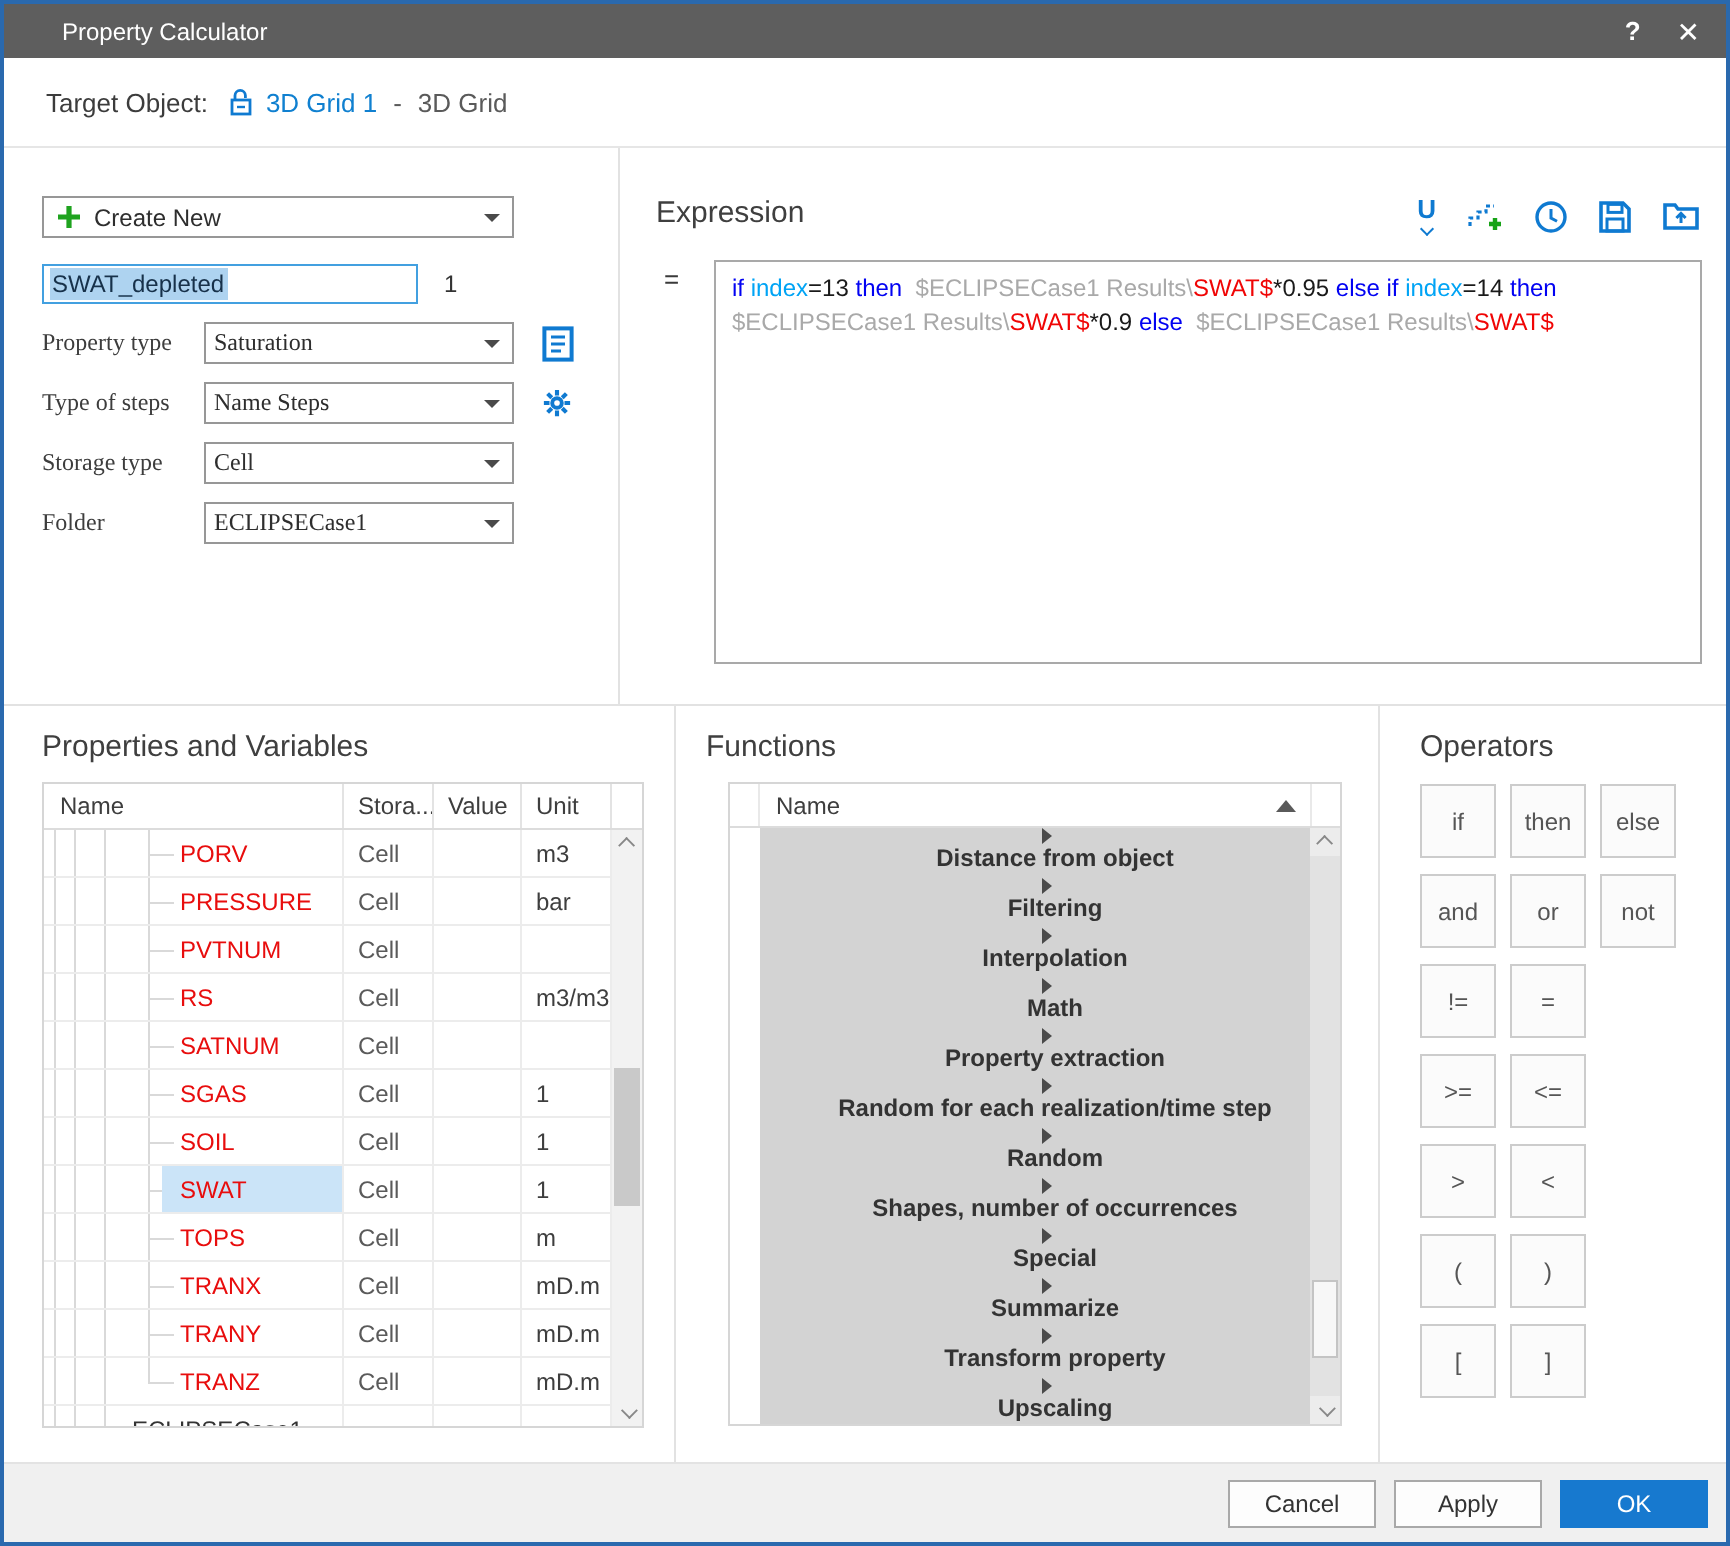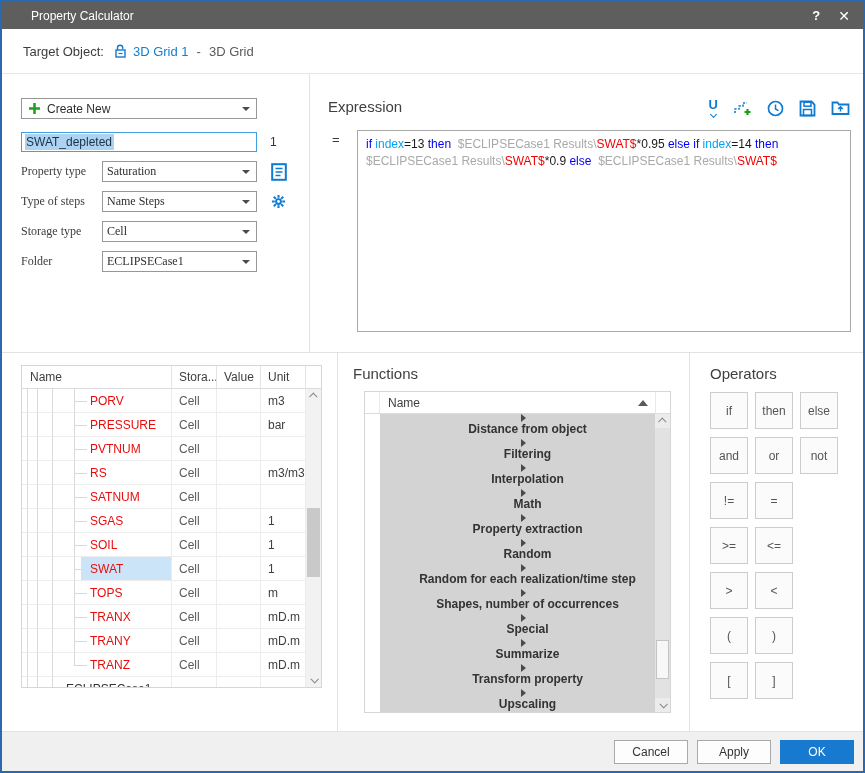--- a/index.html
+++ b/index.html
@@ -56,21 +56,21 @@
   .combo::after {
     content: ""; position: absolute; right: 6px; top: 8px;
     border-left: 4px solid transparent; border-right: 4px solid transparent;
     border-top: 4px solid #4a4a4a;
   }
   .combo-create { width: 236px; margin-bottom: 13px; }
   .combo-create .plus { margin: 0 6px 0 2px; display: inline-flex; }
 
   .name-row { display: flex; align-items: center; margin-bottom: 9px; }
   .name-input {
-    width: 236px; height: 20px; border: 1px solid #43a0e0;
+    width: 188px; height: 20px; border: 1px solid #43a0e0;
     display: flex; align-items: center; padding-left: 3px; font-size: 12px;
   }
   .name-sel { background: #aed3f0; color: #17314a; padding: 1px 2px 1px 1px; }
   .name-count { margin-left: 13px; font-size: 12px; color: #333; }
 
   .tp-field { display: flex; align-items: center; height: 21px; margin-bottom: 9px; font-family: Liberation Serif, serif; }
   .tp-label { width: 81px; font-size: 12px; color: #3d3d3d; flex: 0 0 auto; }
   .tp-field .combo { width: 155px; }
   .tp-ficon { margin-left: 14px; display: inline-flex; background:none; border:none; }
 
@@ -305,20 +305,21 @@
       <span class="expr-eq">=</span>
       <div class="expr-box"><span class="tok keyword">if </span><span class="tok index">index</span><span class="tok plain">=13 </span><span class="tok keyword">then </span><span class="tok reference"> $ECLIPSECase1 Results\</span><span class="tok property">SWAT$</span><span class="tok plain">*0.95 </span><span class="tok keyword">else </span><span class="tok keyword">if </span><span class="tok index">index</span><span class="tok plain">=14 </span><span class="tok keyword">then </span><span class="tok reference"> $ECLIPSECase1 Results\</span><span class="tok property">SWAT$</span><span class="tok plain">*0.9 </span><span class="tok keyword">else </span><span class="tok reference"> $ECLIPSECase1 Results\</span><span class="tok property">SWAT$</span></div>
     </div>
   </div>
 
   <div class="h-divider"></div>
 
   <div class="bottom-section">
 
     <div class="props-panel">
+      <div class="section-h">Properties and Variables</div>
       <div class="ptable">
         <div class="phead">
           <div class="hc h-name">Name</div>
           <div class="hc h-stora">Stora...</div>
           <div class="hc h-value">Value</div>
           <div class="hc h-unit">Unit</div>
           <div class="hc h-scroll"></div>
         </div>
         <div class="pbody">
           <div class="prows">
@@ -556,25 +557,25 @@
               <div class="fitem">
                 <span class="ftri"></span>
                 <span>Math</span>
               </div>
               <div class="fitem">
                 <span class="ftri"></span>
                 <span>Property extraction</span>
               </div>
               <div class="fitem">
                 <span class="ftri"></span>
+                <span>Random for each realization/time step</span>
+              </div>
+              <div class="fitem">
+                <span class="ftri"></span>
                 <span>Random</span>
-              </div>
-              <div class="fitem">
-                <span class="ftri"></span>
-                <span>Random for each realization/time step</span>
               </div>
               <div class="fitem">
                 <span class="ftri"></span>
                 <span>Shapes, number of occurrences</span>
               </div>
               <div class="fitem">
                 <span class="ftri"></span>
                 <span>Special</span>
               </div>
               <div class="fitem">

